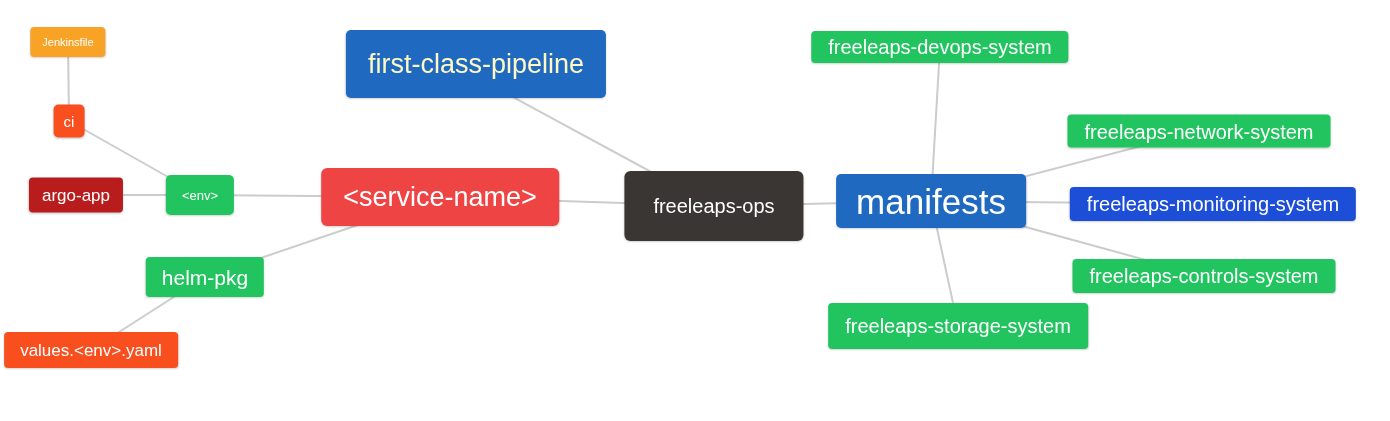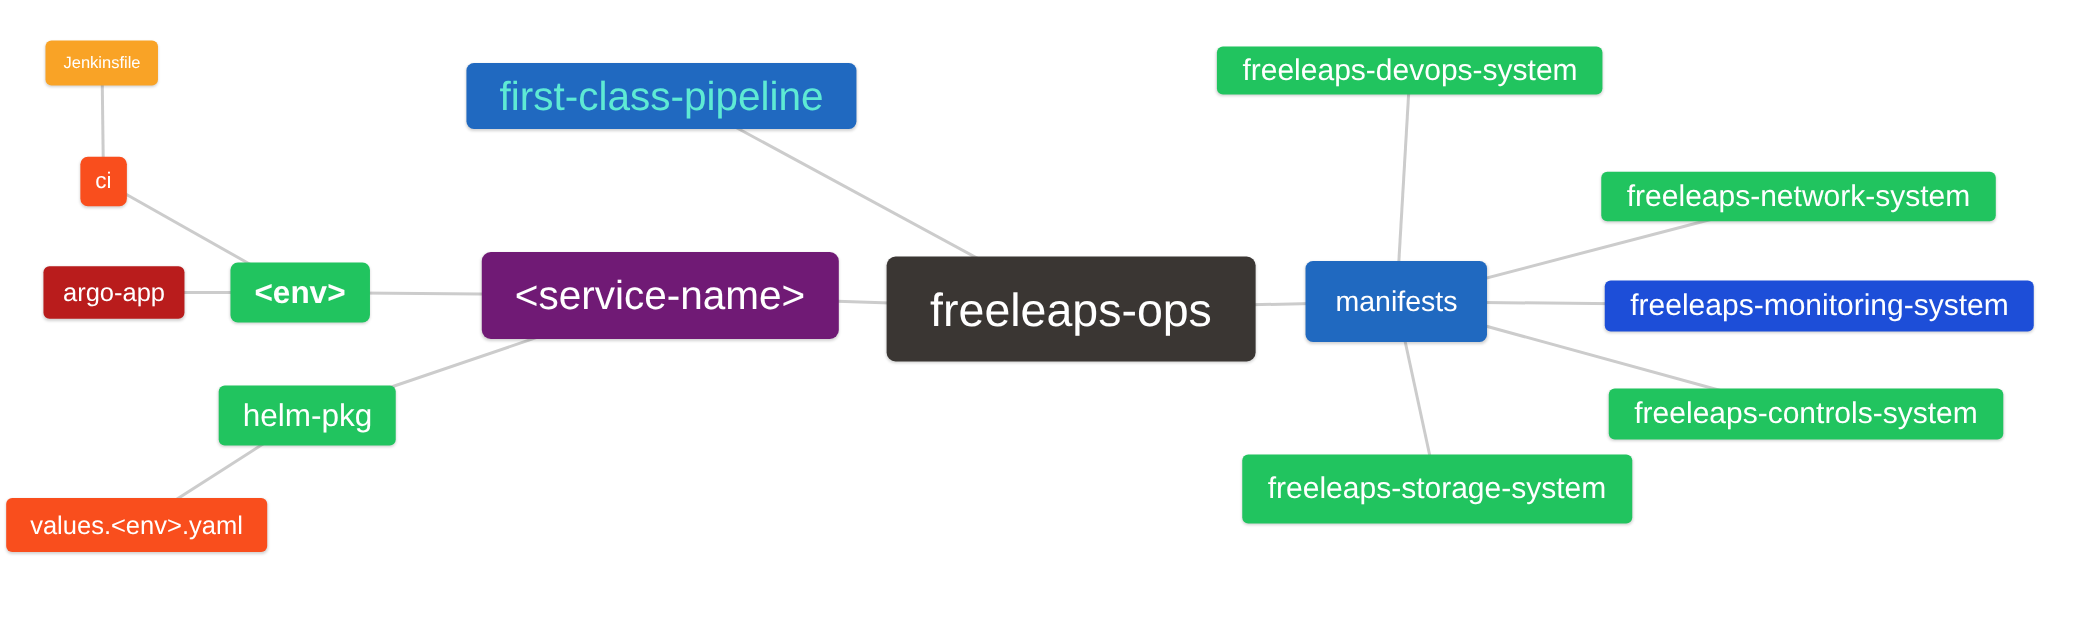--- a/index.html
+++ b/index.html
@@ -52,25 +52,25 @@
       <line x1="931" y1="201" x2="940" y2="47" stroke="#cccccc" stroke-width="2"></line>
       <line x1="931" y1="201" x2="1199" y2="131" stroke="#cccccc" stroke-width="2"></line>
       <line x1="931" y1="201" x2="1213" y2="204" stroke="#cccccc" stroke-width="2"></line>
       <line x1="931" y1="201" x2="1204" y2="276" stroke="#cccccc" stroke-width="2"></line>
       <line x1="931" y1="201" x2="958" y2="326" stroke="#cccccc" stroke-width="2"></line>
     </svg>
 
 <div class="node" style="left: 68px; top: 42px; height: 30px; font-size: 11px; padding: 0px 12px; border-radius: 4px; background: rgb(249, 163, 38); color: rgb(255, 255, 255);">Jenkinsfile</div>
     <div class="node" style="left: 69px; top: 121px; height: 33px; font-size: 15px; padding: 0px 10px; border-radius: 5px; background: rgb(249, 78, 29); color: rgb(255, 255, 255);">ci</div>
     <div class="node" style="left: 76px; top: 195px; height: 35px; font-size: 17px; padding: 0px 13px; border-radius: 4px; background: #b91c1c; color: rgb(255, 255, 255);">argo-app</div>
-    <div class="node" style="left: 200px; top: 195px; height: 40px; font-size: 21px; padding: 0px 16px; border-radius: 5px; background: rgb(33, 196, 95); color: rgb(255, 255, 255); font-weight: bold;">&lt;env&gt;</div>
+    <div class="node" style="left: 200px; top: 195px; height: 40px; font-size: 13px; padding: 0px 16px; border-radius: 5px; background: rgb(33, 196, 95); color: rgb(255, 255, 255);">&lt;env&gt;</div>
     <div class="node" style="left: 205px; top: 277px; height: 40px; font-size: 21px; padding: 0px 16px; border-radius: 4px; background: rgb(33, 196, 95); color: rgb(255, 255, 255);">helm-pkg</div>
     <div class="node" style="left: 91px; top: 350px; height: 36px; font-size: 17px; padding: 0px 16px; border-radius: 4px; background: rgb(249, 78, 29); color: rgb(255, 255, 255);">values.&lt;env&gt;.yaml</div>
-    <div class="node" style="left: 441px; top: 64px; height: 44px; font-size: 27px; padding: 0px 22px; border-radius: 5px; background: rgb(32, 105, 192); color: #5eead4;">first-class-pipeline</div>
-    <div class="node" style="left: 440px; top: 197px; height: 58px; font-size: 27px; padding: 0px 22px; border-radius: 6px; background: #701a75; color: rgb(255, 255, 255);">&lt;service-name&gt;</div>
-    <div class="node" style="left: 714px; top: 206px; height: 70px; font-size: 31px; padding: 0px 29px; border-radius: 6px; background: rgb(58, 54, 51); color: rgb(255, 255, 255);">freeleaps-ops</div>
-    <div class="node" style="left: 931px; top: 201px; height: 54px; font-size: 19px; padding: 0px 20px; border-radius: 5px; background: rgb(32, 105, 192); color: rgb(255, 255, 255);">manifests</div>
+    <div class="node" style="left: 476px; top: 64px; height: 68px; font-size: 27px; padding: 0px 22px; border-radius: 5px; background: rgb(32, 105, 192); color: #fef9c3;">first-class-pipeline</div>
+    <div class="node" style="left: 440px; top: 197px; height: 58px; font-size: 27px; padding: 0px 22px; border-radius: 6px; background: #ef4444; color: rgb(255, 255, 255);">&lt;service-name&gt;</div>
+    <div class="node" style="left: 714px; top: 206px; height: 70px; font-size: 20px; padding: 0px 29px; border-radius: 6px; background: rgb(58, 54, 51); color: rgb(255, 255, 255);">freeleaps-ops</div>
+    <div class="node" style="left: 931px; top: 201px; height: 54px; font-size: 35px; padding: 0px 20px; border-radius: 5px; background: rgb(32, 105, 192); color: rgb(255, 255, 255);">manifests</div>
     <div class="node" style="left: 940px; top: 47px; height: 32px; font-size: 20px; padding: 0px 17px; border-radius: 4px; background: rgb(33, 196, 95); color: rgb(255, 255, 255);">freeleaps-devops-system</div>
     <div class="node" style="left: 1199px; top: 131px; height: 33px; font-size: 20px; padding: 0px 17px; border-radius: 4px; background: rgb(33, 196, 95); color: rgb(255, 255, 255);">freeleaps-network-system</div>
     <div class="node" style="left: 1213px; top: 204px; height: 34px; font-size: 20px; padding: 0px 17px; border-radius: 4px; background: #1d4ed8; color: rgb(255, 255, 255);">freeleaps-monitoring-system</div>
     <div class="node" style="left: 1204px; top: 276px; height: 34px; font-size: 20px; padding: 0px 17px; border-radius: 4px; background: rgb(33, 196, 95); color: rgb(255, 255, 255);">freeleaps-controls-system</div>
     <div class="node" style="left: 958px; top: 326px; height: 46px; font-size: 20px; padding: 0px 17px; border-radius: 4px; background: rgb(33, 196, 95); color: rgb(255, 255, 255);">freeleaps-storage-system</div>
   </div>
 
 </body></html>

